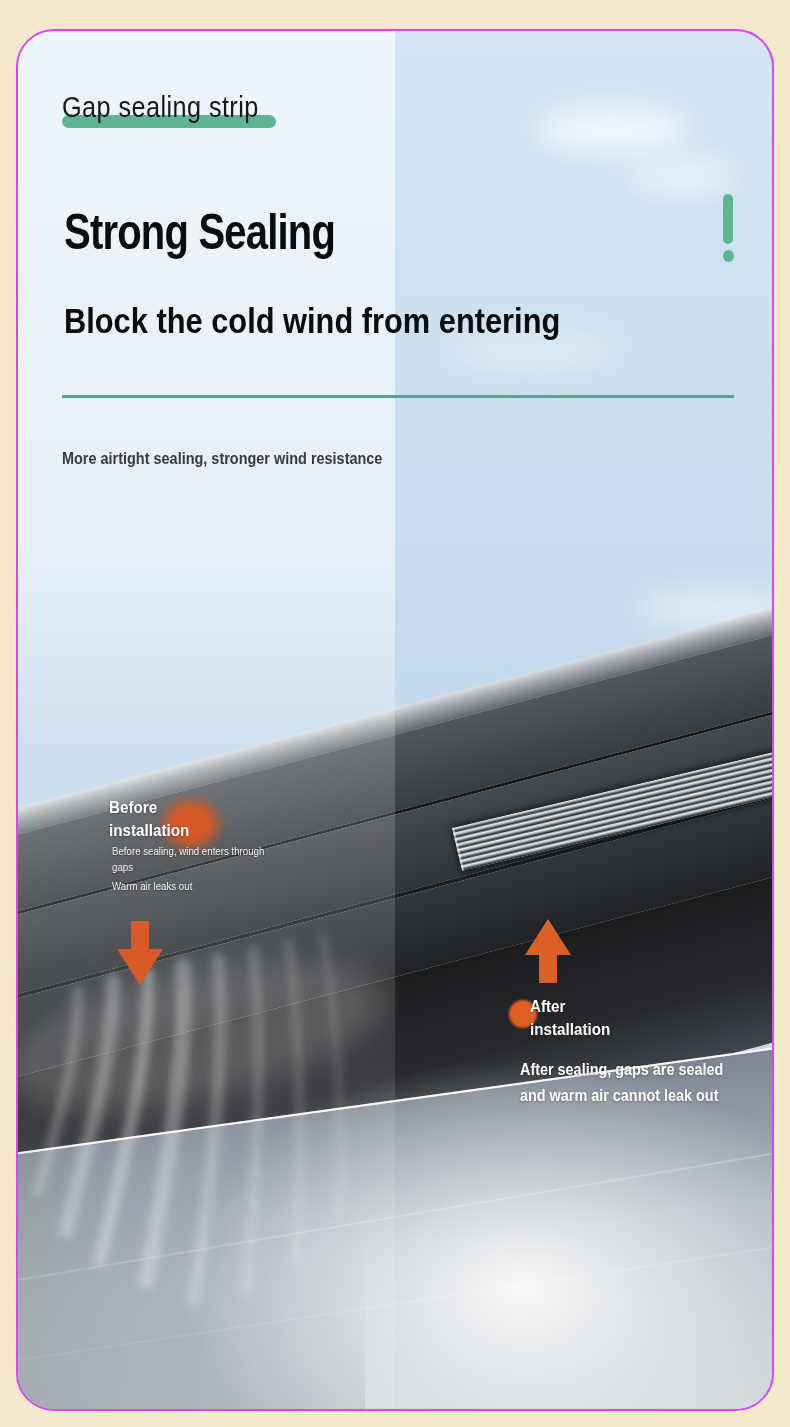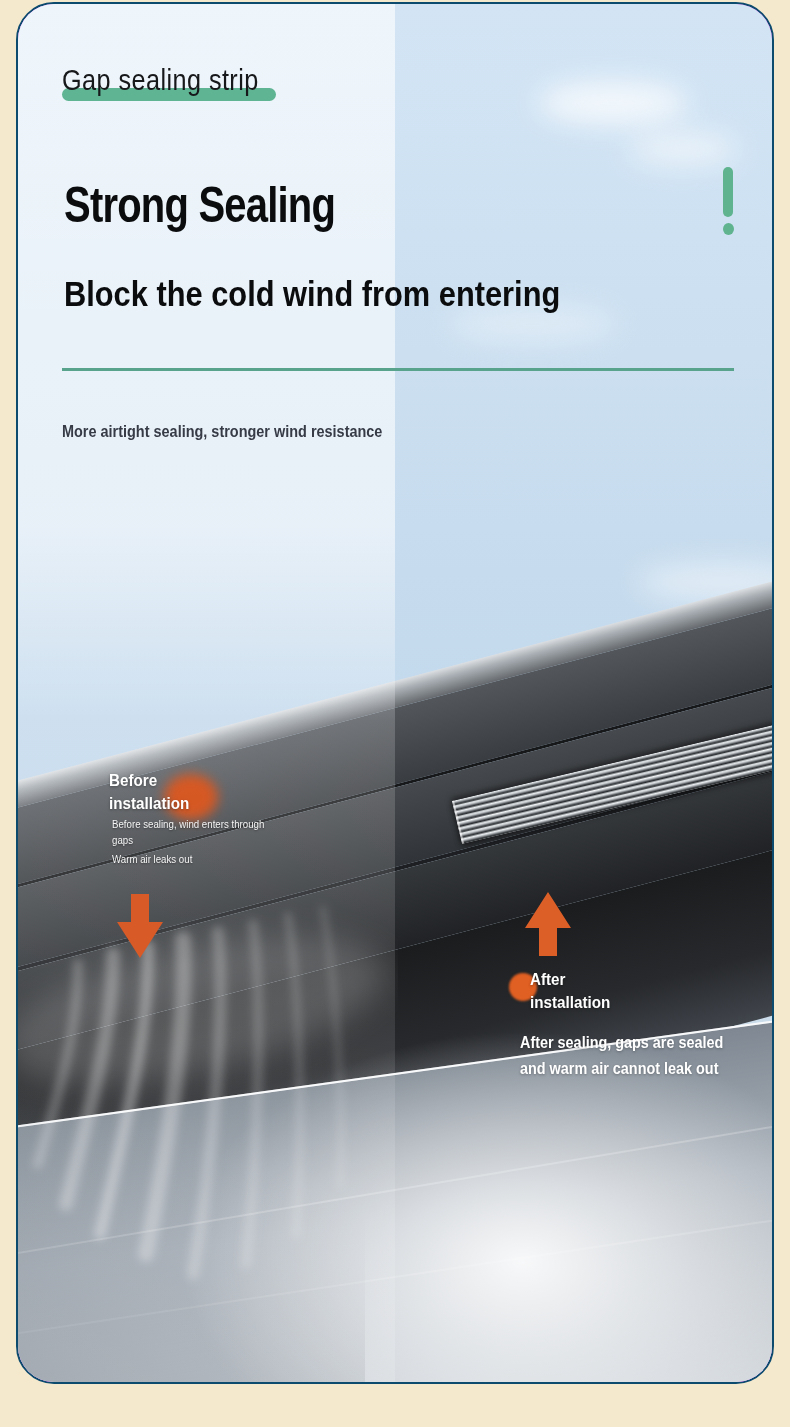--- a/index.html
+++ b/index.html
@@ -3,22 +3,22 @@
 <meta charset="utf-8">
 <style>
   html,body{margin:0;padding:0;}
   body{
     width:790px;height:1427px;position:relative;
     background:#f4e8cd;
     font-family:"Liberation Sans", sans-serif;
     overflow:hidden;
   }
   .frame{
-    position:absolute;left:16px;top:2px;width:754px;height:1378px;
-    border:2px solid #0c4a6e;border-radius:38px;overflow:hidden;
+    position:absolute;left:16px;top:29px;width:754px;height:1378px;
+    border:2px solid #d946ef;border-radius:38px;overflow:hidden;
     background:#d946ef;
   }
   .scene{position:absolute;inset:0;overflow:hidden;}
   .sky{position:absolute;inset:0;background:linear-gradient(180deg,#d3e5f5 0%,#c7dcee 38%,#c2d8ec 55%,#cbdcea 70%);}
   .cloud{position:absolute;background:#ffffff;border-radius:50%;filter:blur(14px);}
   .cloud.c1{left:520px;top:78px;width:150px;height:42px;opacity:.75;}
   .cloud.c2{left:610px;top:128px;width:110px;height:34px;opacity:.55;}
   .cloud.c3{left:430px;top:300px;width:170px;height:40px;opacity:.35;}
   .cloud.c4{left:620px;top:560px;width:170px;height:36px;opacity:.5;}
 

